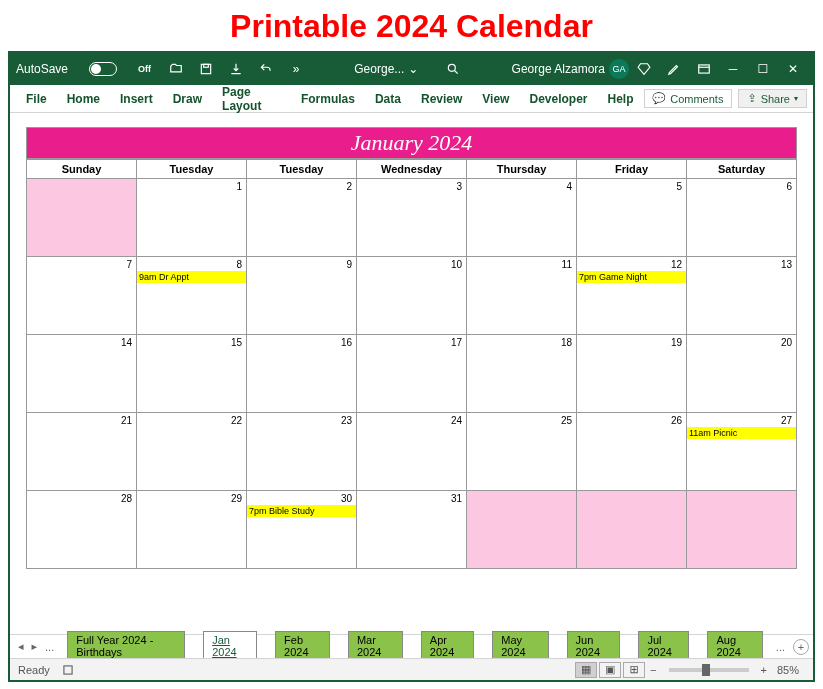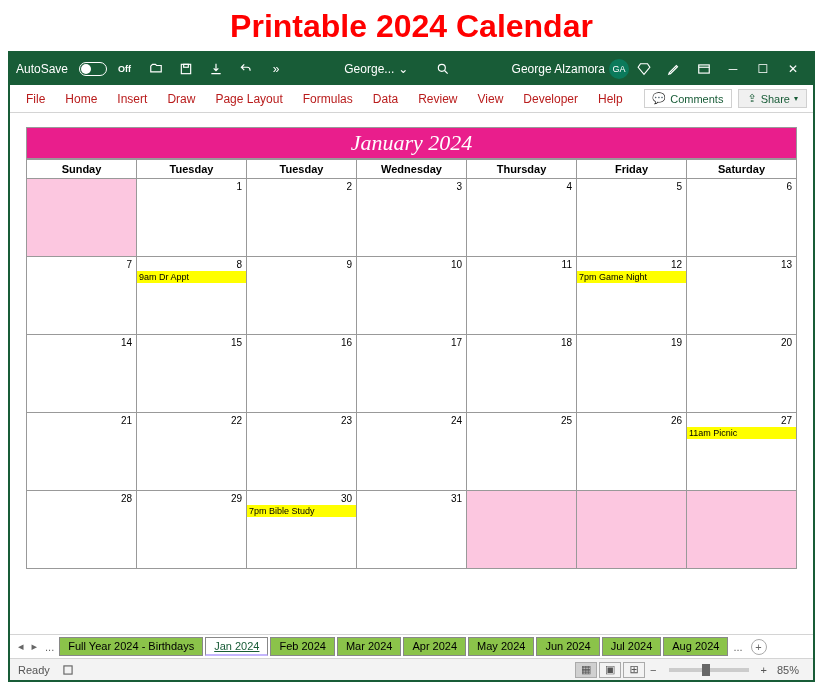--- a/index.html
+++ b/index.html
@@ -30,21 +30,21 @@
   height: 32px;
   display: flex;
   align-items: center;
   color: #fff;
   padding: 0 6px;
   font-size: 12px;
 }
 .autosave {
   display: flex;
   align-items: center;
-  gap: 11px;
+  gap: 21px;
   margin-right: 10px;
 }
 .toggle-off {
   width: 28px;
   height: 14px;
   border: 1px solid #fff;
   border-radius: 8px;
   position: relative;
   display: inline-block;
 }
@@ -103,21 +103,22 @@
   align-items: center;
   padding: 0 6px;
   font-size: 12px;
 }
 .rtab {
   padding: 0 10px;
   height: 100%;
   display: flex;
   align-items: center;
   cursor: pointer;
-  color: #b91c1c;
+  color: #14532d;
+  font-weight: bold;
 }
 .ribbon-right {
   margin-left: auto;
   display: flex;
   gap: 6px;
 }
 .comments-btn, .share-btn {
   border: 1px solid #d0d0d0;
   padding: 2px 8px;
   font-size: 11px;
@@ -187,21 +188,21 @@
 }
 .nav-arrow {
   padding: 0 4px;
   color: #666;
   cursor: pointer;
 }
 .stab {
   background: #8bc34a;
   border: 1px solid #888;
   padding: 2px 8px;
-  margin: 0 1px;
+  margin: 0 9px;
   cursor: pointer;
   font-size: 11px;
 }
 .stab.active {
   background: #fff;
   color: #185c37;
   border-bottom: 2px solid #c4b5fd;
   text-decoration: underline;
 }
 .stab-plus {

